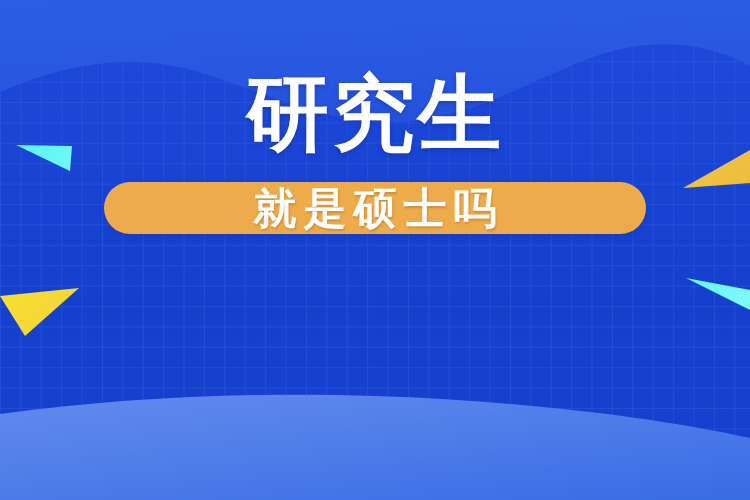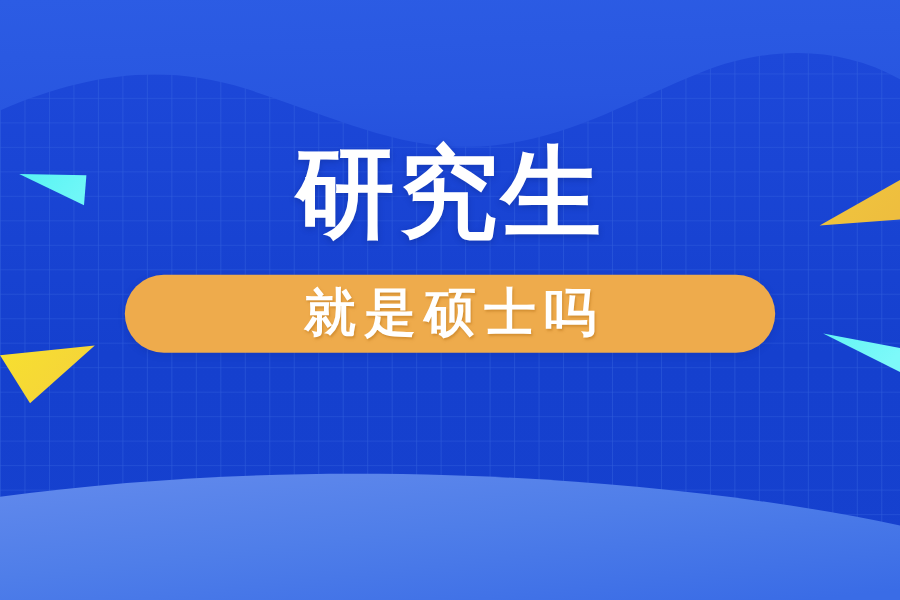--- a/index.html
+++ b/index.html
@@ -13,32 +13,32 @@
   .layer{position:absolute;inset:0;}
   #bg-base{background:linear-gradient(178deg,#2c5ce4 0%,#2856e0 18%,#1f49d8 40%,#1a43d4 100%);}
   #svg-bg{position:absolute;left:0;top:0;width:750px;height:500px;display:block;}
   
   #content{
     position:absolute;left:0;top:0;width:750px;height:500px;
     display:flex;flex-direction:column;align-items:center;
     justify-content:flex-start;
   }
   #hero-title{
-    margin-top:119px;
+    margin-top:72px;
     color:#ffffff;
     font-size:83px;
     font-weight:bold;
     letter-spacing:3px;
     line-height:1.0;
     text-shadow:0 2px 5px rgba(8,30,110,0.30);
     white-space:nowrap;
   }
   #subtitle-pill{
     margin-top:27px;
-    width:542px;height:65px;
+    width:542px;height:52px;
     background:#eeab4c;
     border-radius:36px;
     display:flex;align-items:center;justify-content:center;
     box-shadow:0 2px 6px rgba(10,35,120,0.18);
   }
   #subtitle-text{
     color:#ffffff;
     font-size:43px;
     font-weight:bold;
     letter-spacing:7px;

